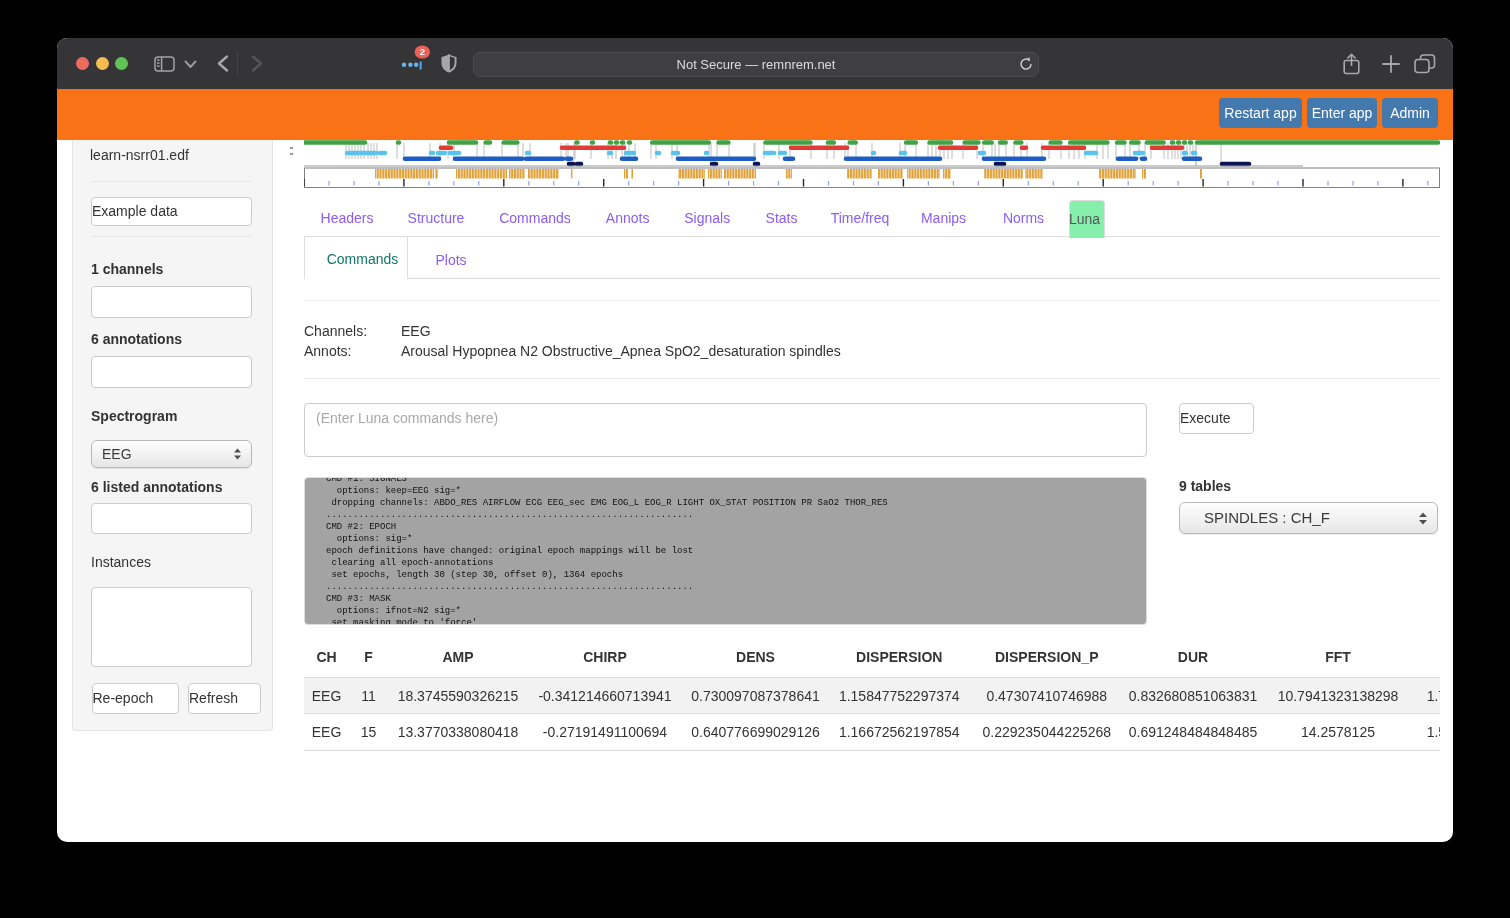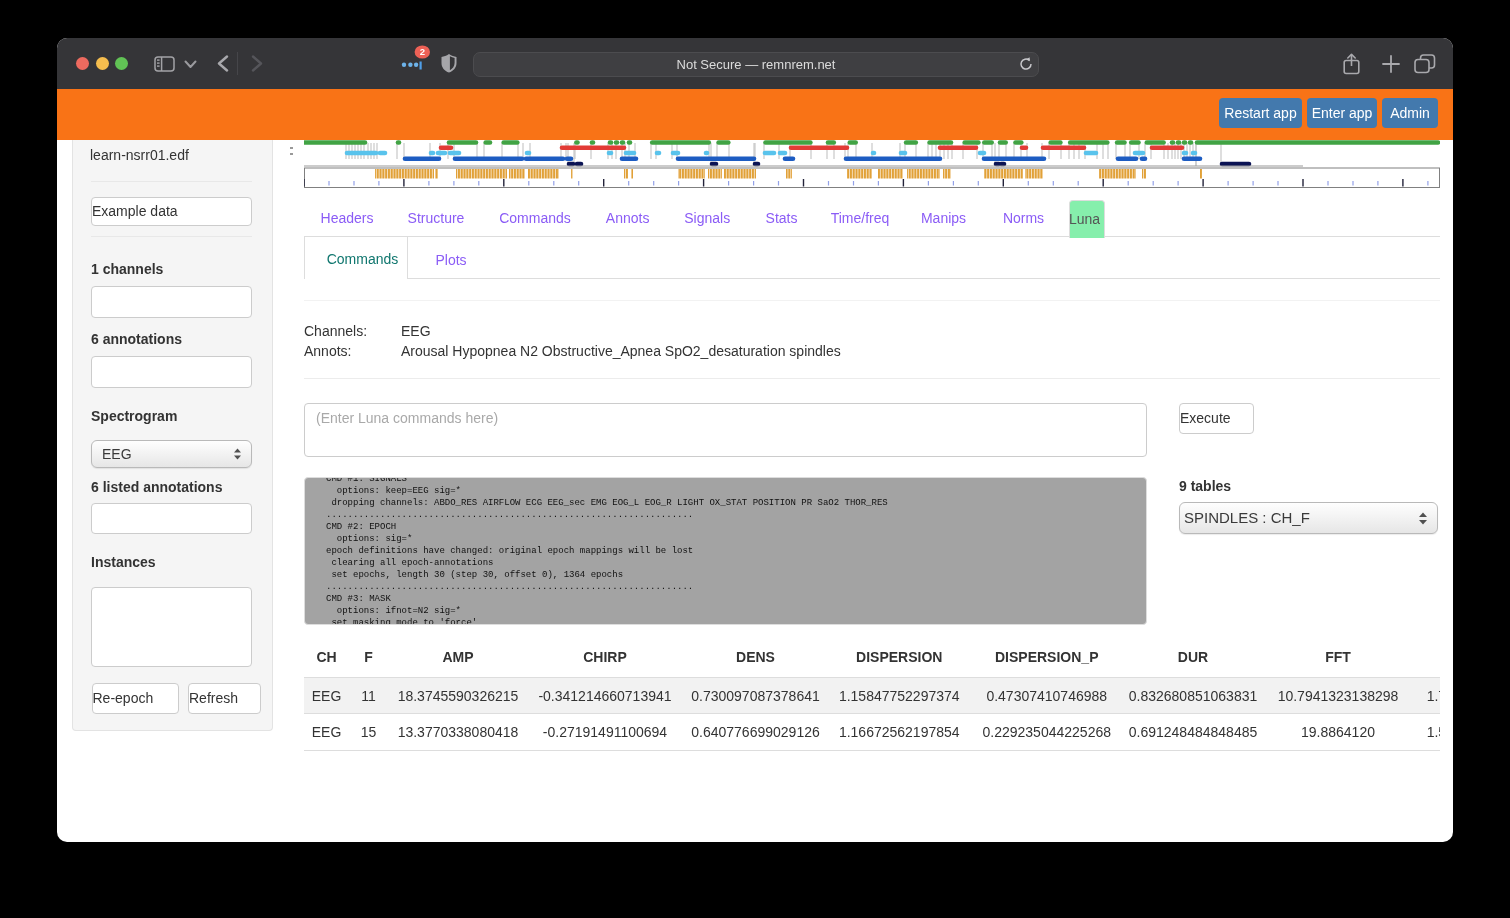--- a/index.html
+++ b/index.html
@@ -92,21 +92,21 @@
 <div class="lbl" style="top:292px">6 annotations</div>
 <div class="inp" style="top:318px;height:32px"></div>
 <div class="lbl" style="top:368.5px">Spectrogram</div>
 <div class="sel" style="left:34px;top:402px;width:161px;height:28px;font-size:14px;line-height:26px;padding-left:10px">EEG
 <svg class="selarr" width="9" height="12" viewBox="0 0 9 12">
         <path d="M4.5 0.5 L8 4.6 H1z" fill="#505050"></path>
         <path d="M4.5 11.5 L1 7.4 H8z" fill="#505050"></path>
       </svg></div>
 <div class="lbl" style="top:439.5px">6 listed annotations</div>
 <div class="inp" style="top:464.5px;height:31px"></div>
-<div class="lbl" style="top:515px;font-weight:bold">Instances</div>
+<div class="lbl" style="top:515px;font-weight:normal">Instances</div>
 <div class="inp" style="top:548.5px;height:80px"></div>
 <div class="btn" style="left:34.5px;top:645px;width:87px;height:31px;line-height:29px">Re-epoch</div>
 <div class="btn" style="left:131px;top:645px;width:73px;height:31px;line-height:29px">Refresh</div>
 <svg class="abs" style="left:247px;top:102px" width="1136" height="48" viewBox="0 0 1136 48">
       <defs>
         <pattern id="hatch" width="2.8" height="10" patternUnits="userSpaceOnUse">
           <rect width="2.8" height="10" fill="#e1a138"></rect>
           <rect x="2.1" width="0.7" height="10" fill="#fdf6ec"></rect>
         </pattern>
       </defs>
@@ -396,21 +396,21 @@
 epoch definitions have changed: original epoch mappings will be lost
  clearing all epoch-annotations
  set epochs, length 30 (step 30, offset 0), 1364 epochs
 ....................................................................
 CMD #3: MASK
   options: ifnot=N2 sig=*
  set masking mode to 'force'
  based on 503 existing N2 epochs</pre>
 </div>
 <div class="abs" style="left:1122px;top:440px;font-weight:bold;font-size:14px">9 tables</div>
-<div class="sel" style="left:1122px;top:464px;width:259px;height:32px;font-size:15px;line-height:30px;padding-left:4px">SPINDLES : CH_F
+<div class="sel" style="left:1122px;top:464px;width:259px;height:32px;font-size:15px;line-height:30px;padding-left:24px">SPINDLES : CH_F
 <svg class="selarr" width="10" height="13" viewBox="0 0 10 13">
         <path d="M5 0.5 L9 5 H1z" fill="#505050"></path>
         <path d="M5 12.5 L1 8 H9z" fill="#505050"></path>
       </svg></div>
 <div class="abs" style="left:247px;top:594.3px;width:1136px;height:119px;overflow:hidden">
       <table class="dt" style="width:1256px">
         <colgroup>
           <col style="width:45px">
           <col style="width:39px">
           <col style="width:140px">
@@ -451,18 +451,18 @@
           </tr>
           <tr style="height:36.4px">
             <td>EEG</td>
             <td>15</td>
             <td>13.3770338080418</td>
             <td>-0.27191491100694</td>
             <td>0.640776699029126</td>
             <td>1.16672562197854</td>
             <td>0.229235044225268</td>
             <td>0.691248484848485</td>
-            <td>19.8864120</td>
+            <td>14.2578125</td>
             <td>1.57923497267759</td>
           </tr>
         </tbody>
       </table>
     </div>
 </div>
 </body></html>

